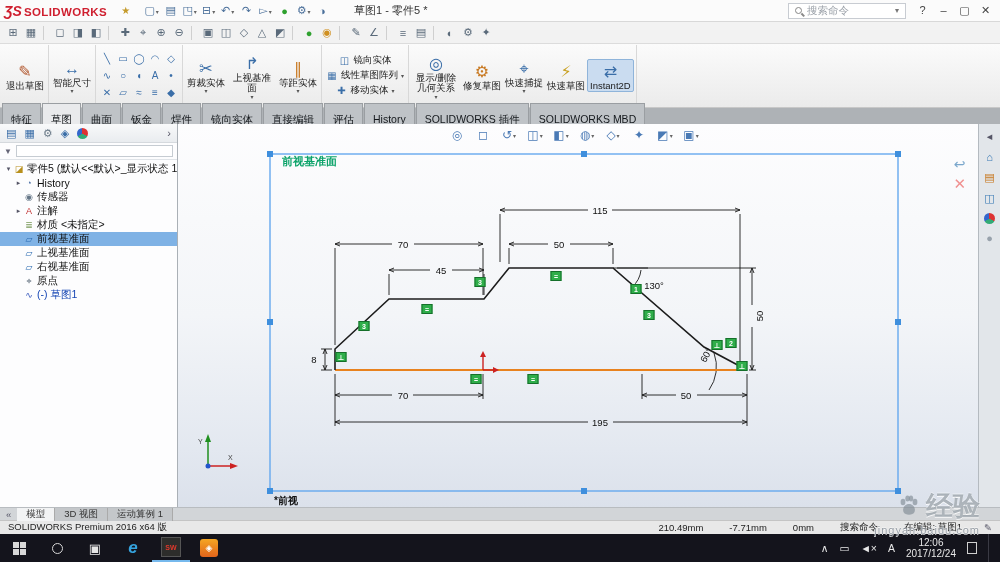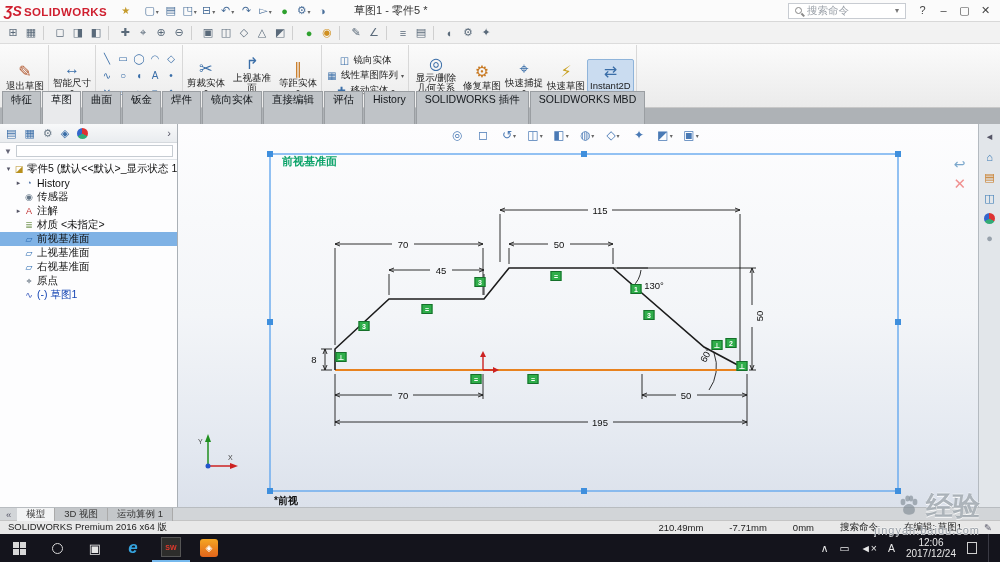--- a/index.html
+++ b/index.html
@@ -39,21 +39,21 @@
   .rbtn.wa::after{content:"▾";font-size:6px;color:#555;line-height:6px}
   .egrid{display:grid;grid-template-columns:repeat(5,16px);grid-auto-rows:17px;align-content:center;padding:0 3px}
   .eg-i{display:flex;align-items:center;justify-content:center;font-size:10px;color:#3a6ea8}
   .stack{display:flex;flex-direction:column;justify-content:center;gap:1px;padding:0 4px}
   .srow{display:flex;align-items:center;gap:3px;font-size:9.5px;color:#1a1a1a;height:14px}
   .sicon{color:#3a6ea8;font-size:10px;width:12px;text-align:center}
   .srow.wa3::after{content:"▾";font-size:6px;color:#555}
 
   
   .cmdtabs{height:16px;background:#aeb2b6;display:flex;align-items:flex-end;padding-left:2px}
-  .ctab{font-size:10.5px;color:#14181c;background:#bfc3c7;border:1px solid #9a9ea2;border-bottom:none;padding:0 8px;margin-right:1px;height:33px;line-height:14px;white-space:nowrap}
+  .ctab{font-size:10.5px;color:#14181c;background:#bfc3c7;border:1px solid #9a9ea2;border-bottom:none;padding:8px 8px;margin-right:1px;height:21px;line-height:14px;white-space:nowrap}
   .ctab.active{background:#e9eaec}
 
   
   .main{display:flex;height:383px}
   .fm{width:178px;background:#fdfdfe;border-right:1px solid #aab0b6;display:flex;flex-direction:column;overflow:hidden}
   .fm-head{height:19px;display:flex;align-items:center;gap:8px;padding:0 6px;background:linear-gradient(#f8f9fa,#e9ecef);border-bottom:1px solid #d5d9dd}
   .fm-hi{font-size:11px}
   .fm-chevron{margin-left:auto;color:#556;font-size:11px}
   .fm-filter{height:17px;display:flex;align-items:center;gap:4px;padding:0 4px;border-bottom:1px solid #e0e4e8}
   .funnel{color:#667;font-size:8px}

